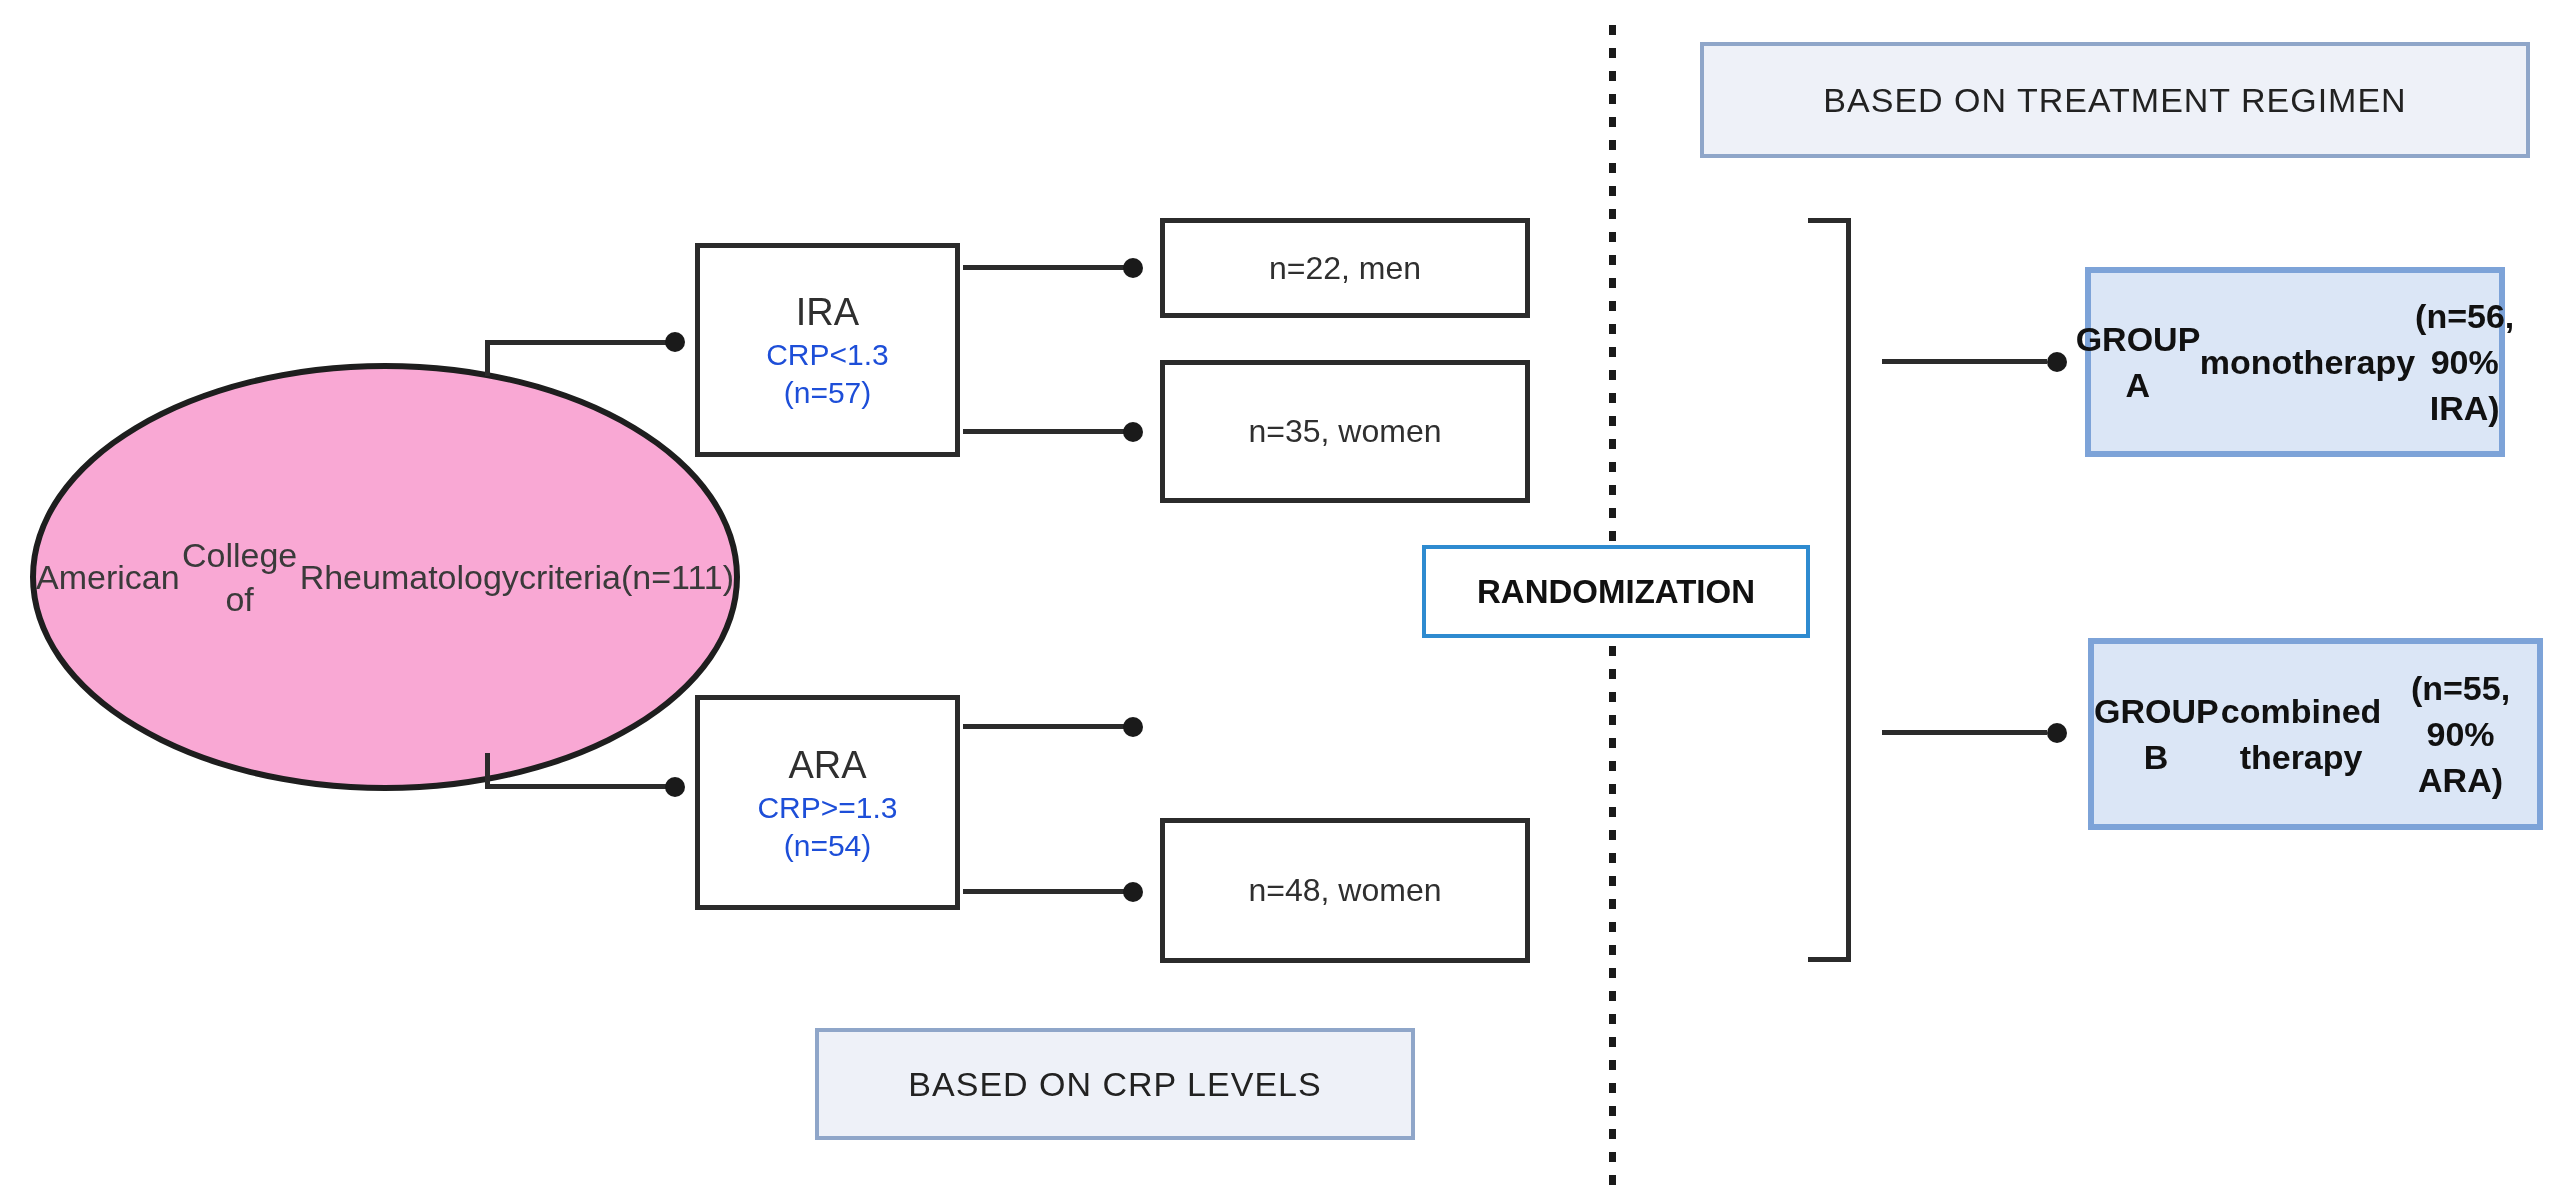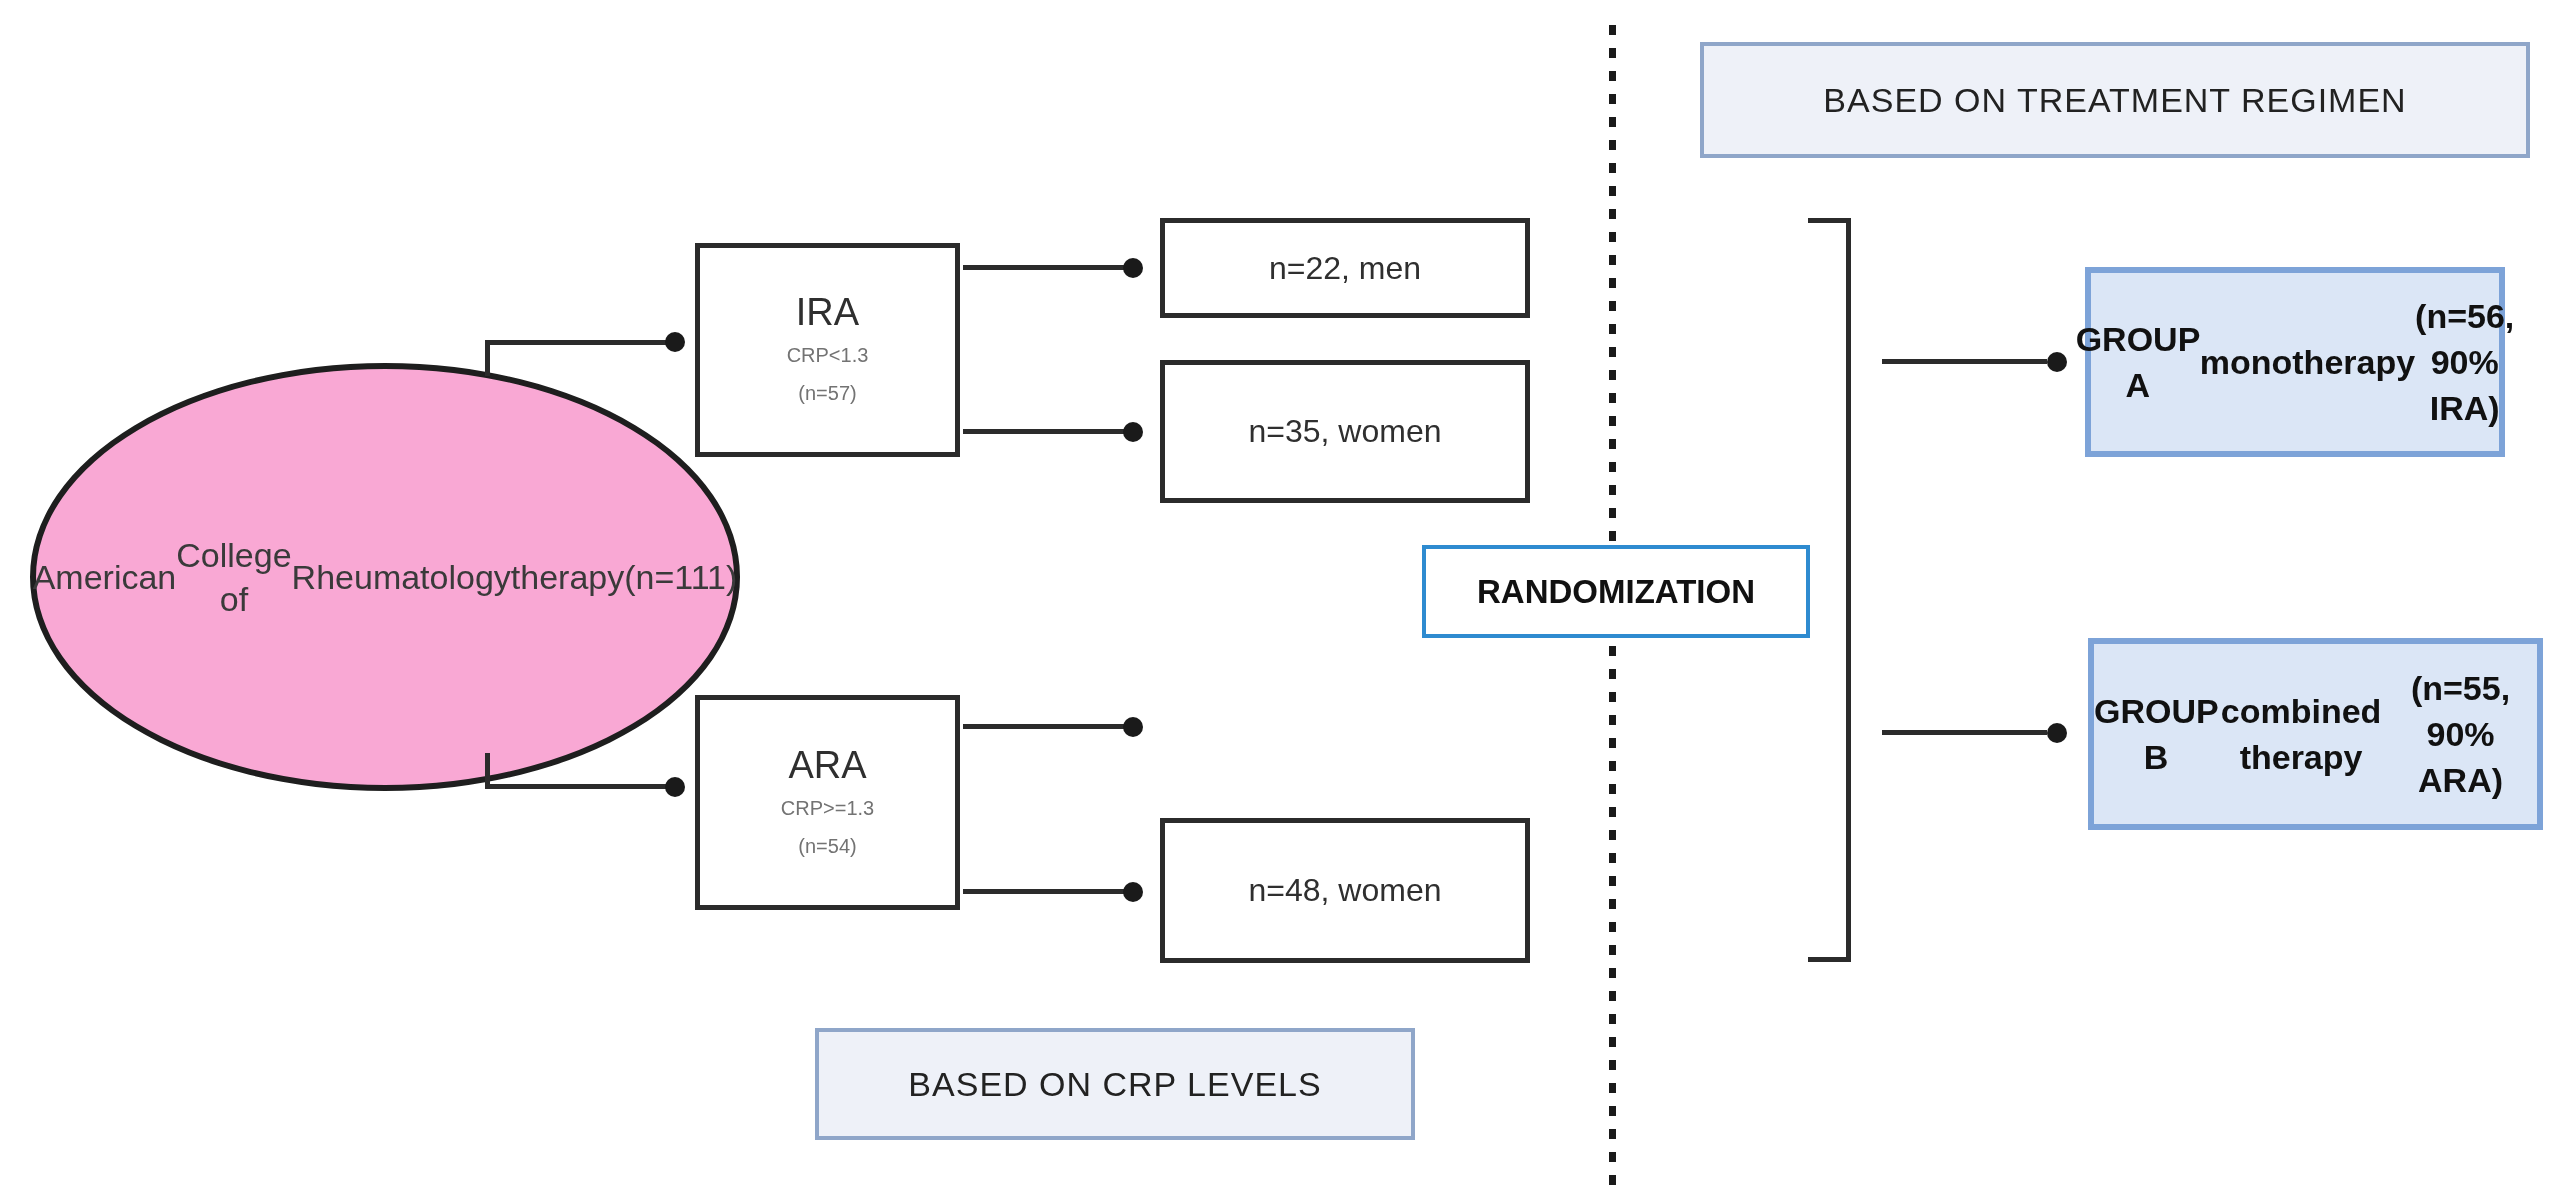--- a/index.html
+++ b/index.html
@@ -4,21 +4,21 @@
 <style>
   html,body{margin:0;padding:0;background:#ffffff;}
   body{font-family:"Liberation Sans", sans-serif;}
   #canvas{position:relative;width:2567px;height:1198px;background:#ffffff;overflow:hidden;}
 
   
   .fbox{position:absolute;border:5px solid #2b2b2b;background:#ffffff;
         display:flex;flex-direction:column;align-items:center;justify-content:center;
         text-align:center;color:#2f2f2f;box-sizing:border-box;}
   .fbox .t1{font-size:38px;line-height:48px;color:#2f2f2f;}
-  .fbox .t2{font-size:20px;line-height:38px;color:#737373;}
+  .fbox .t2{font-size:30px;line-height:38px;color:#1d4ed8;}
   .outcome{font-size:32px;color:#2f2f2f;}
 
   
   .ellipse{position:absolute;left:30px;top:363px;width:710px;height:428px;
            border:6px solid #1e1e1e;border-radius:50%;background:#f9a8d4;
            display:flex;align-items:center;justify-content:center;
            text-align:center;box-sizing:border-box;}
   .ellipse div{font-size:34px;line-height:44px;color:#3a3a3a;}
 
   
@@ -46,21 +46,21 @@
 </style>
 </head>
 <body>
 
 <div id="canvas">
 
   <div class="ellipse">
     <div>American</div>
     <div>College of</div>
     <div>Rheumatology</div>
-    <div>therapy</div>
+    <div>criteria</div>
     <div>(n=111)</div>
   </div>
 
   <div class="vline" style="left:485px;top:340px;width:5px;height:36px;"></div>
   <div class="hline" style="left:485px;top:340px;width:190px;height:5px;"></div>
   <div class="dot" style="left:665px;top:332px;"></div>
 
   <div class="vline" style="left:485px;top:753px;width:5px;height:36px;"></div>
   <div class="hline" style="left:485px;top:784px;width:190px;height:5px;"></div>
   <div class="dot" style="left:665px;top:777px;"></div>

